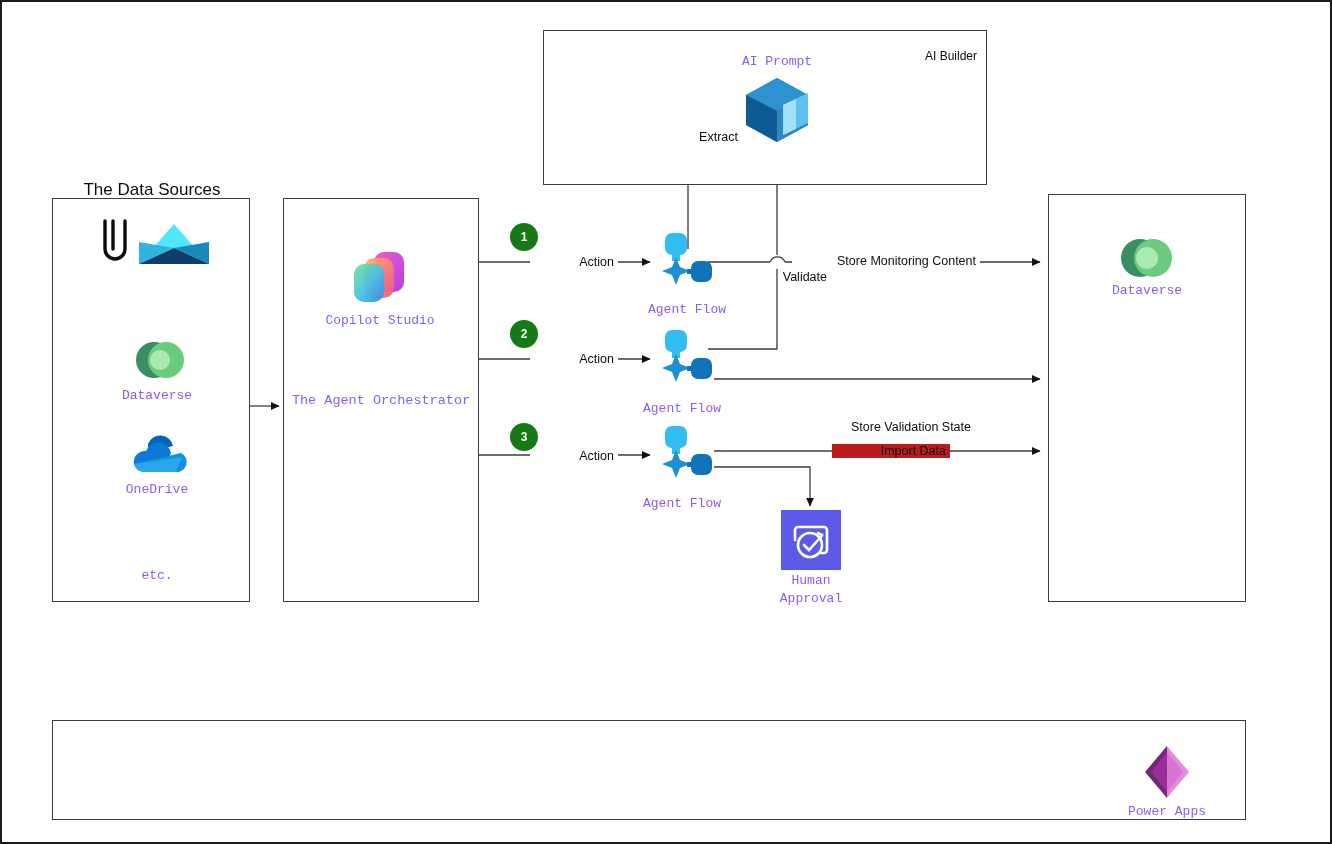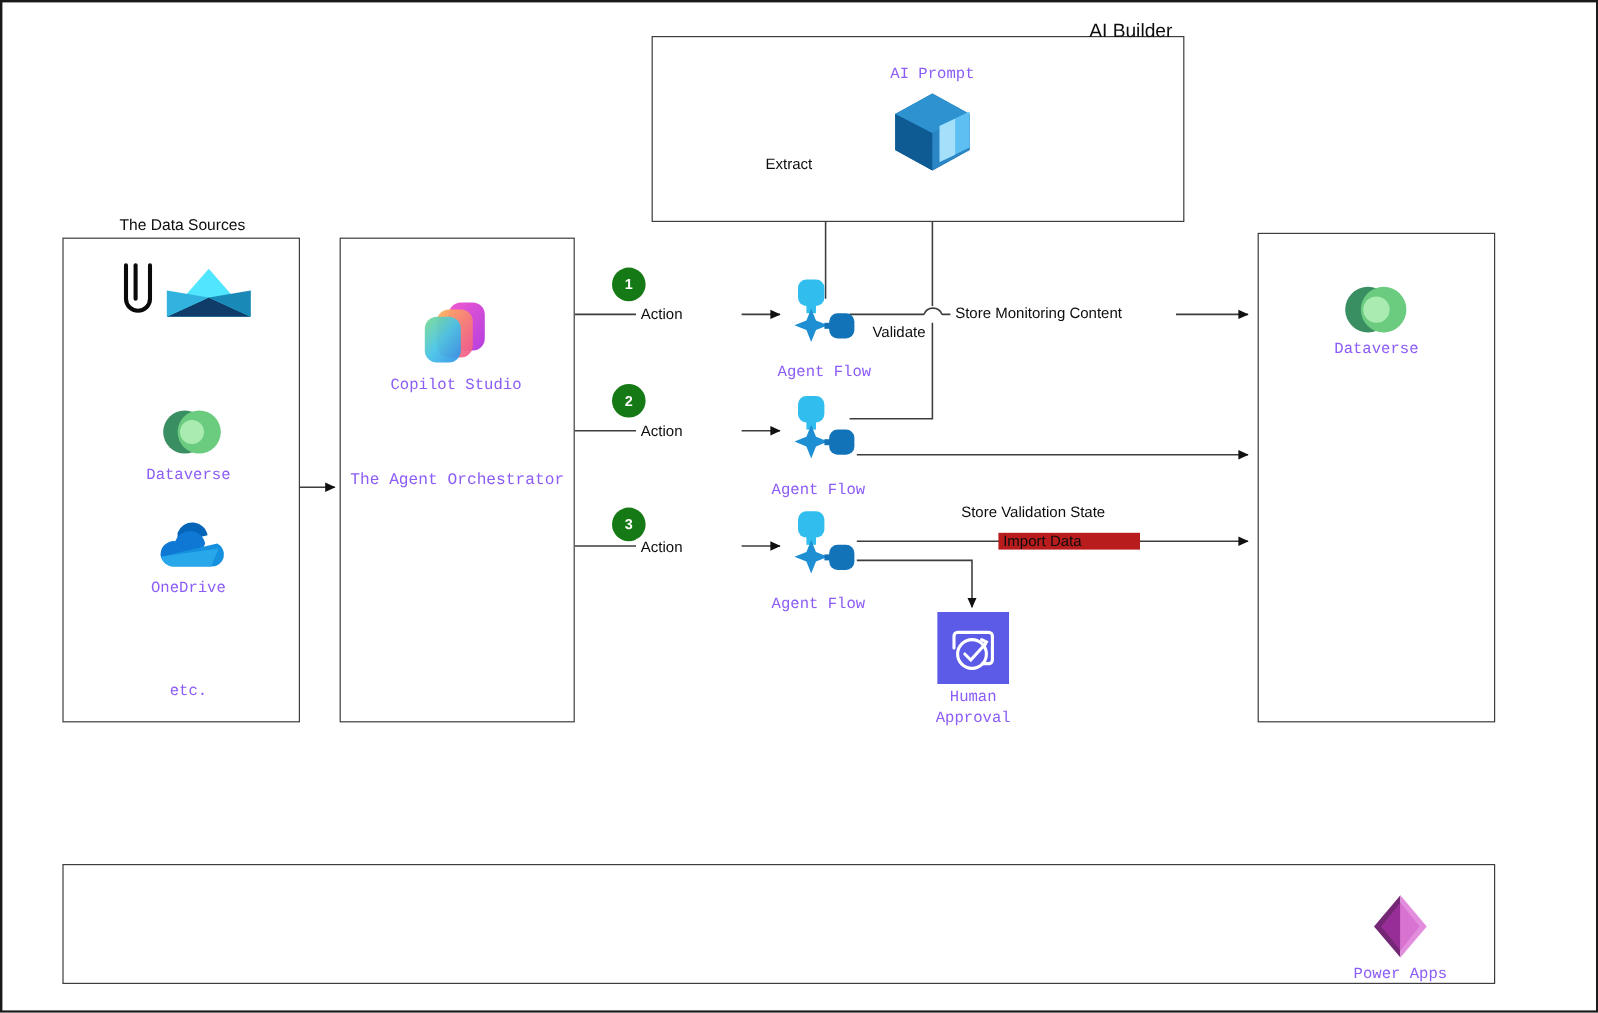--- a/index.html
+++ b/index.html
@@ -7,21 +7,21 @@
   #canvas{position:relative;width:1332px;height:844px;background:#ffffff;
           border:2px solid #1a1a1a;box-sizing:border-box;overflow:hidden;}
   .box{position:absolute;border:1px solid #3d3d3d;background:#ffffff;box-sizing:border-box;}
   .lbl{position:absolute;color:#8b5cf6;text-align:center;line-height:1.35;white-space:pre-line;font-family:Liberation Mono, monospace;}
   .ttl{position:absolute;color:#0d0d0d;text-align:center;}
   svg.wires{position:absolute;left:0;top:0;width:1332px;height:844px;overflow:visible;}
   .badge{position:absolute;width:28px;height:28px;border-radius:50%;
          background:#157A15;color:#fff;font-size:12px;font-weight:bold;
          display:flex;align-items:center;justify-content:center;}
   .ico{position:absolute;}
-  .flowlabel{position:absolute;font-size:12.5px;color:#0d0d0d;text-align:left;}
+  .flowlabel{position:absolute;font-size:12.5px;color:#0d0d0d;text-align:right;}
 </style>
 </head>
 <body>
 
 <div id="canvas">
 
   <svg class="wires">
     <defs>
       <marker id="ah" markerWidth="9" markerHeight="9" refX="8" refY="4.5" orient="auto" markerUnits="userSpaceOnUse">
         <path d="M0,0.6 L8.6,4.5 L0,8.4 z" fill="#111"></path>
@@ -51,21 +51,21 @@
       <path d="M712,377 L1038,377" marker-end="url(#ah)"></path>
 
       <path d="M712,449 L1038,449" marker-end="url(#ah)"></path>
 
       <path d="M712,465 L808,465 L808,504" marker-end="url(#ah)"></path>
     </g>
 
     <path d="M155,518 L155,543" stroke="#999" stroke-width="1.3" fill="none" stroke-dasharray="3,3" marker-end="url(#ahg)"></path>
   </svg>
 
-  <div class="ttl" style="left:50px;top:178px;width:200px;font-size:13px;">The Data Sources</div>
+  <div class="ttl" style="left:50px;top:178px;width:200px;font-size:17px;">The Data Sources</div>
   <div class="box" style="left:50px;top:196px;width:198px;height:404px;"></div>
 
   <div class="ico" style="left:93px;top:210px;width:118px;height:58px;">
     <svg width="118" height="58" viewBox="0 0 118 58">
 
       <g fill="none" stroke="#0a0a0a" stroke-width="3.4">
         <path d="M10,9 v28 a10,10 0 0 0 20,0 v-28" stroke-linecap="round"></path>
         <path d="M18,9 v28" stroke-linecap="round"></path>
       </g>
 
@@ -119,21 +119,21 @@
       </defs>
       <rect x="27" y="6" width="30" height="40" rx="10" fill="url(#cs1)"></rect>
       <rect x="17" y="12" width="30" height="40" rx="10" fill="url(#cs2)" opacity="0.93"></rect>
       <rect x="7" y="18" width="30" height="38" rx="10" fill="url(#cs3)" opacity="0.93"></rect>
     </svg>
   </div>
   <div class="lbl" style="left:296px;top:310px;width:164px;font-size:13px;">Copilot Studio</div>
   <div class="lbl" style="left:287px;top:390px;width:184px;font-size:13.5px;">The Agent Orchestrator</div>
 
   <div class="box" style="left:541px;top:28px;width:444px;height:155px;"></div>
-  <div class="ttl" style="left:835px;top:16px;width:140px;font-size:16px;text-align:right;">AI Builder</div>
+  <div class="ttl" style="left:835px;top:47px;width:140px;font-size:12px;text-align:right;">AI Builder</div>
   <div class="lbl" style="left:700px;top:51px;width:150px;font-size:13px;">AI Prompt</div>
   <div class="ico" style="left:736px;top:73px;width:78px;height:70px;">
     <svg width="78" height="70" viewBox="0 0 78 70">
       <path d="M39,3 L70,20 L70,50 L39,67 L8,50 L8,20 z" fill="#1E6FA8"></path>
       <path d="M39,3 L70,20 L39,36 L8,20 z" fill="#2E92D1"></path>
       <path d="M8,20 L39,36 L39,67 L8,50 z" fill="#0E5B93"></path>
       <path d="M39,36 L70,20 L70,50 L39,67 z" fill="#2A86C4"></path>
       <path d="M45,30 L70,18 L70,48 L45,60 z" fill="#63C4F5" opacity="0.92"></path>
       <path d="M45,30 L58,24 L58,54 L45,60 z" fill="#A9E1FB" opacity="0.95"></path>
     </svg>

